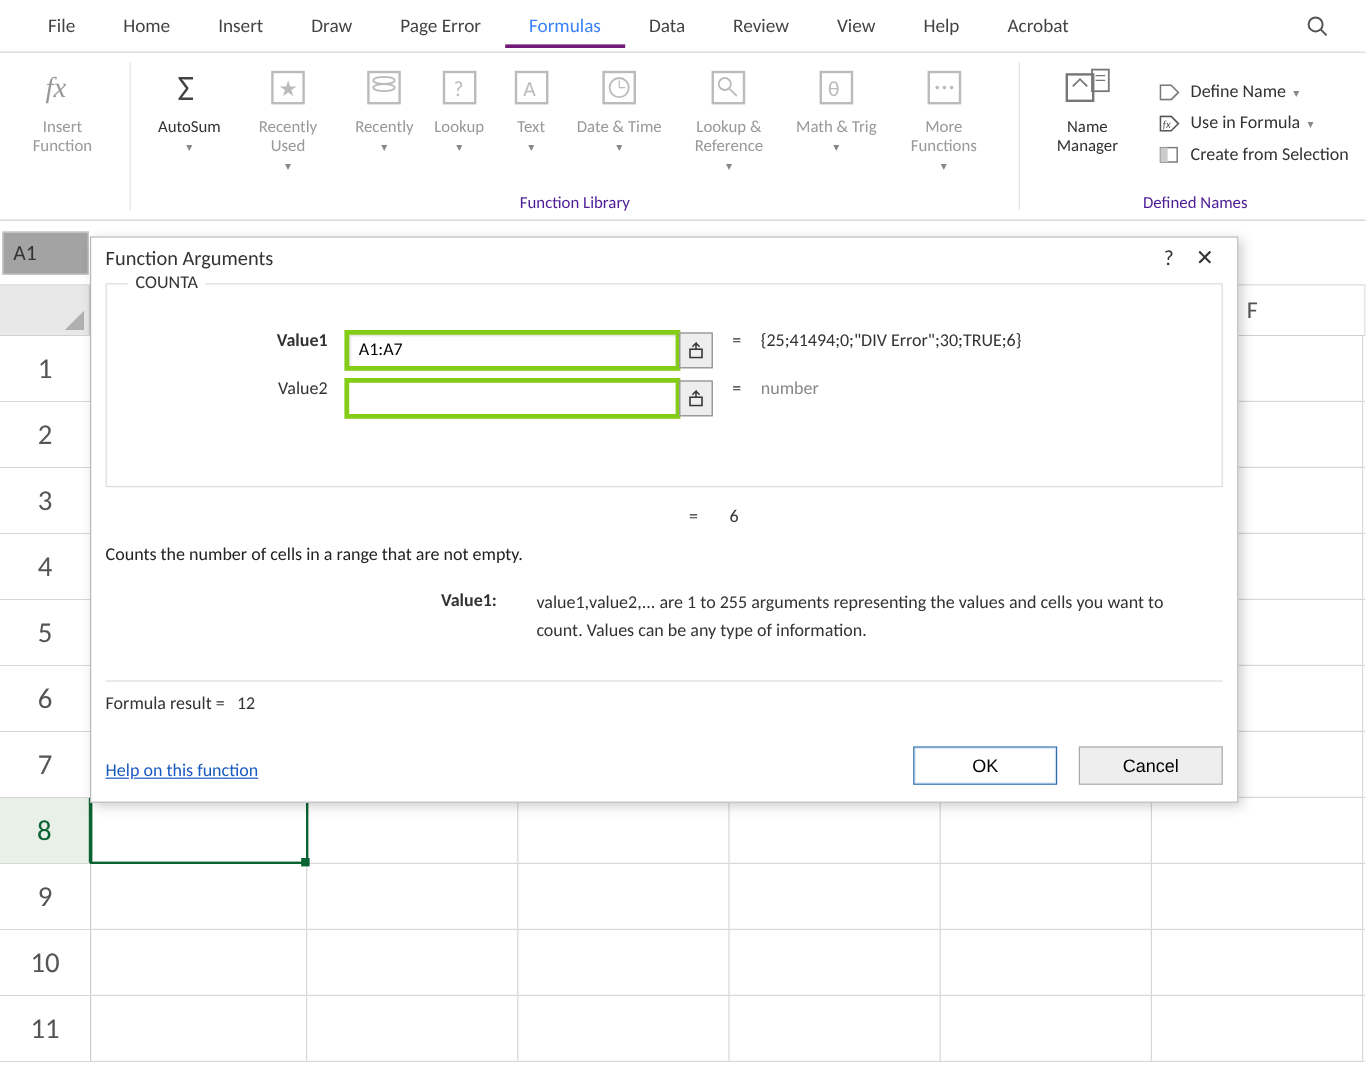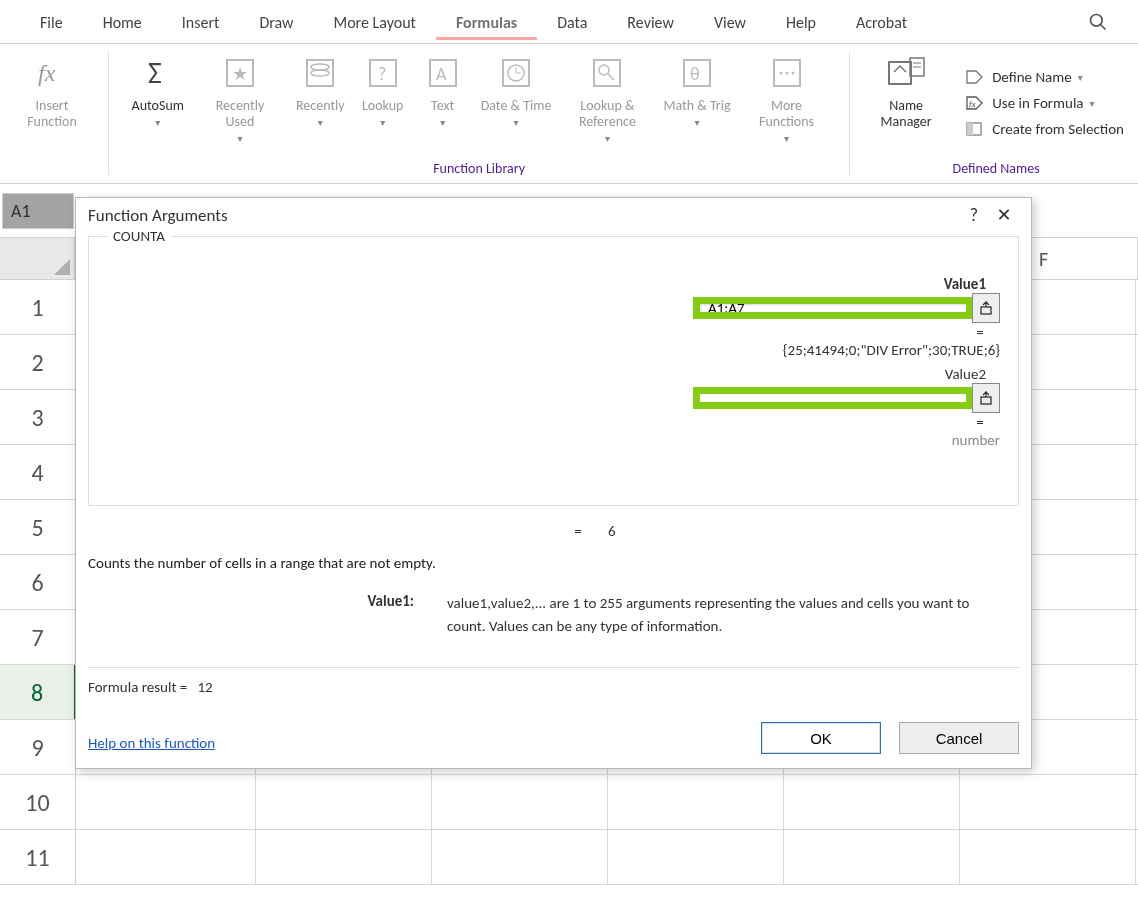--- a/index.html
+++ b/index.html
@@ -22,23 +22,23 @@
     height: 44px;
     border-bottom: 1px solid #d0d0d0;
     font-size: 16px;
     color: #444;
   }
   .ribbon-tab {
     padding: 10px 20px 8px;
     cursor: pointer;
   }
   .ribbon-tab.active {
-    color: #737373;
-    border-bottom: 3px solid #fca5a5;
-    font-weight: 700;
+    color: #3b82f6;
+    border-bottom: 3px solid #701a75;
+    font-weight: 400;
     padding-bottom: 5px;
   }
   .search-icon-wrap {
     margin-left: auto;
     padding: 10px;
   }
   
   .ribbon-content {
     display: flex;
     height: 140px;
@@ -240,38 +240,37 @@
     top:-24px;
     background:#fff;
     padding:0 6px;
     font-size:15px;
     color:#333;
     display:inline-block;
     margin-bottom:-14px;
   }
   .arg-row{
     display:flex;
-    align-items:flex-end;
+    align-items:flex-start;
     margin:6px 0;
-    flex-direction:column;
   }
   .arg-label{
     width:180px;
     text-align:right;
     padding-right:14px;
   }
   .arg-label.bold{font-weight:700;}
   .arg-input-wrap{
     display:flex;
     align-items:center;
   }
   .arg-input{
     width:280px;
-    height:22px;
-    border:7px solid #84cc16;
+    height:34px;
+    border:4px solid #84cc16;
     padding:3px 8px;
     font-size:15px;
     font-family:inherit;
     background:#fff;
   }
   .arg-input.focus{
     box-shadow: inset 1px 1px 2px rgba(0,0,0,0.15);
   }
   .range-btn{
     width:28px;height:30px;
@@ -343,21 +342,21 @@
   svg{display:block;}
 </style>
 </head>
 <body>
 
 <div class="ribbon-tabs">
   <div class="ribbon-tab">File</div>
   <div class="ribbon-tab">Home</div>
   <div class="ribbon-tab">Insert</div>
   <div class="ribbon-tab">Draw</div>
-  <div class="ribbon-tab">More Layout</div>
+  <div class="ribbon-tab">Page Error</div>
   <div class="ribbon-tab active">Formulas</div>
   <div class="ribbon-tab">Data</div>
   <div class="ribbon-tab">Review</div>
   <div class="ribbon-tab">View</div>
   <div class="ribbon-tab">Help</div>
   <div class="ribbon-tab">Acrobat</div>
   <div class="search-icon-wrap">
     <svg width="20" height="20" viewBox="0 0 24 24">
         <circle cx="10" cy="10" r="7" fill="none" stroke="#555" stroke-width="2"></circle>
         <line x1="15" y1="15" x2="21" y2="21" stroke="#555" stroke-width="2"></line>

